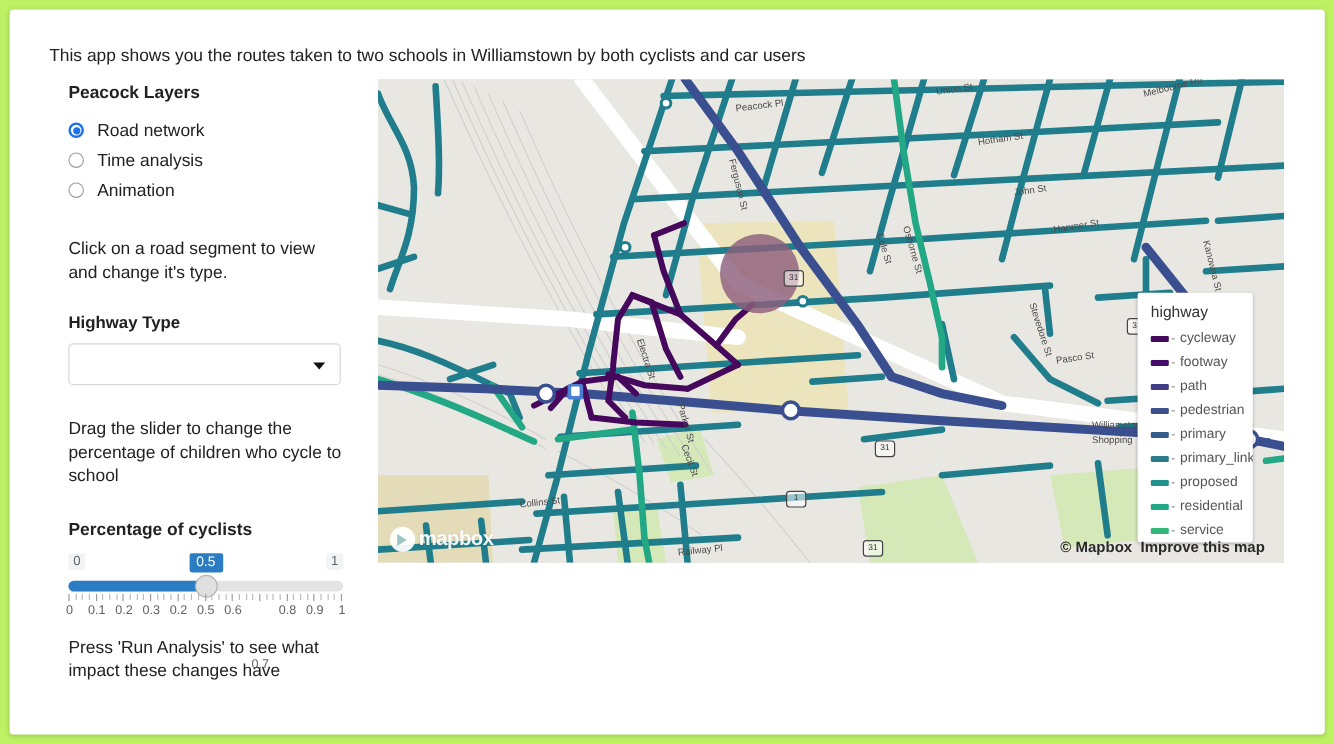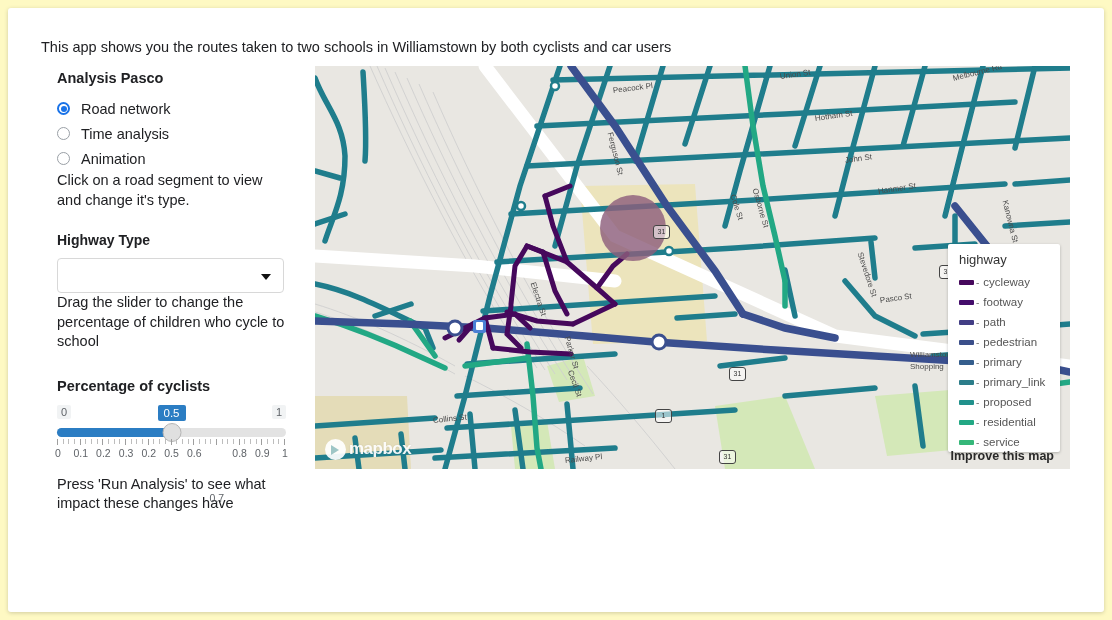--- a/index.html
+++ b/index.html
@@ -5,21 +5,21 @@
   html, body {
     margin: 0;
     padding: 0;
     background: #e8e8e8;
     font-family: "Liberation Sans", sans-serif;
   }
   #root {
     position: relative;
     width: 1112px;
     height: 620px;
-    background: #fef9c3;
+    background: #bef264;
     overflow: hidden;
   }
   .card {
     position: absolute;
     left: 8px;
     top: 8px;
     width: 1096px;
     height: 604px;
     background: #ffffff;
     border-radius: 3px;
@@ -82,21 +82,21 @@
     font-size: 14.5px;
     color: #202124;
   }
 
   .para {
     font-size: 14.5px;
     color: #202124;
     line-height: 19.5px;
     width: 230px;
   }
-  .gap-a { }
+  .gap-a { margin-top: 28px; }
 
   .field-label {
     font-size: 14px;
     font-weight: bold;
     color: #202124;
     margin-top: 22px;
   }
   .select-box {
     margin-top: 10px;
     width: 227px;
@@ -285,21 +285,21 @@
     gap: 7px;
     white-space: nowrap;
   }
   .attrib span { cursor: pointer; }
 
   
   .legend {
     position: absolute;
     left: 633px;
     top: 178px;
-    width: 112px;
+    width: 96px;
     height: 208px;
     background: #ffffff;
     border-radius: 2px;
     box-shadow: 0 1px 3px rgba(0,0,0,0.25);
     overflow: hidden;
     padding: 8px 0 0 11px;
     box-sizing: border-box;
   }
   .legend-title {
     font-size: 13px;
@@ -359,21 +359,21 @@
 </head>
 <body>
 
 <div id="root">
   <div class="card">
 
     <div class="intro">This app shows you the routes taken to two schools in Williamstown by both cyclists and car users</div>
 
     <div class="sidebar">
 
-      <div class="section-title">Analysis Pasco</div>
+      <div class="section-title">Peacock Layers</div>
 
       <div class="radio-row">
         <span class="radio-mark checked"></span>
         <span class="radio-label">Road network</span>
       </div>
       <div class="radio-row">
         <span class="radio-mark"></span>
         <span class="radio-label">Time analysis</span>
       </div>
       <div class="radio-row">
@@ -683,17 +683,18 @@
             <div class="legend-row">
               <span class="legend-swatch" style="background: rgb(53, 183, 121);"></span>
               <span class="legend-dash">-</span>
               <span class="legend-text">service</span>
             </div>
           </div>
       </div>
     </div>
 
     <div class="attrib" style="left:auto; right:50px; top:441px; position:absolute;">
+      <span>© Mapbox</span>
       <span>Improve this map</span>
     </div>
 
   </div>
 </div>
 
 </body></html>

